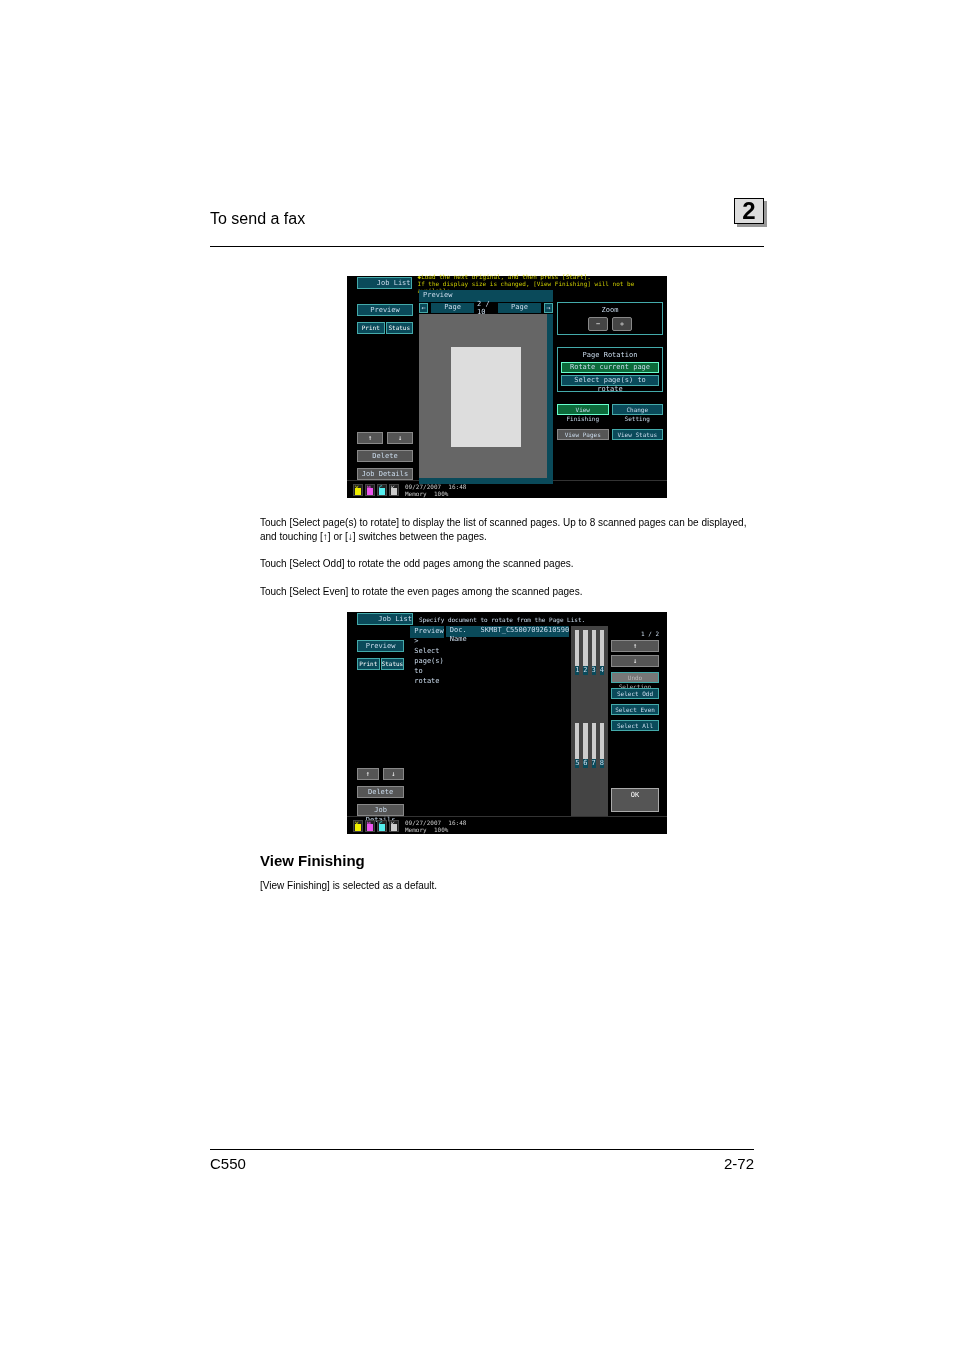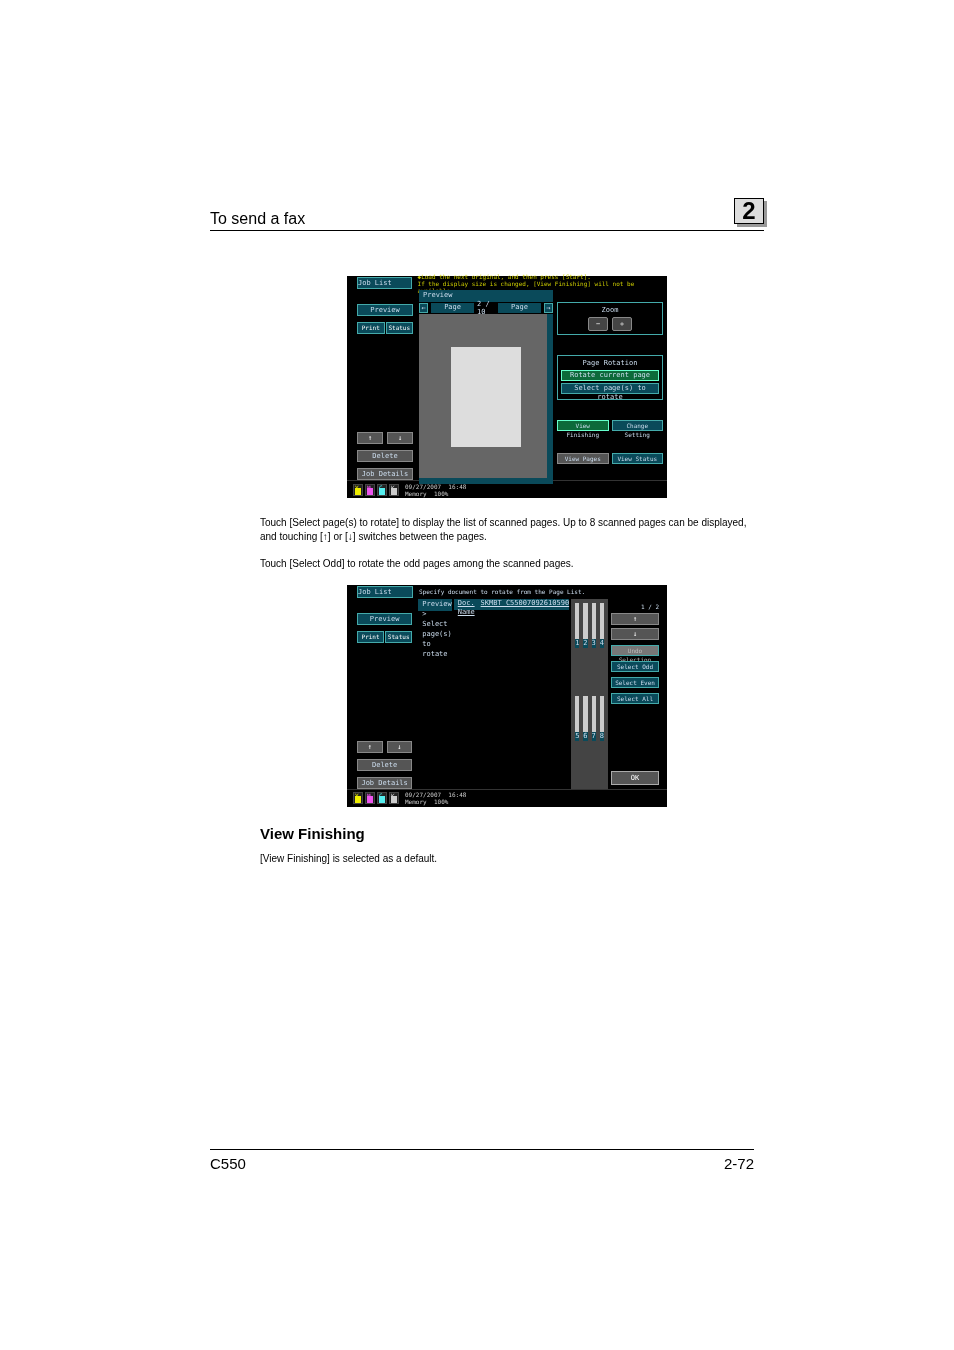--- a/index.html
+++ b/index.html
@@ -13,21 +13,21 @@
     }
     .page-header {
       position: absolute;
       top: 210px;
       left: 210px;
       right: 190px;
       display: flex;
       justify-content: space-between;
       align-items: center;
       border-bottom: 1px solid #000;
-      padding-bottom: 2px;
+      padding-bottom: 18px;
     }
     .header-title { font-size: 16px; }
     .chapter-badge {
       position: absolute;
       right: 190px;
       top: 198px;
       display: flex;
       align-items: center;
     }
     .chapter-badge .shadow {
@@ -68,21 +68,21 @@
       height: 14px;
       background: #000;
       align-items: center;
     }
     .ss-top-bar .joblist {
       background: #0a4a5a;
       border: 1px solid #4aa;
       width: 56px;
       height: 12px;
       margin-left: 10px;
-      text-align: left;
+      text-align: right;
       line-height: 10px;
       color: #cde;
     }
     .ss-top-bar .msg {
       color: #cc0;
       font-size: 6px;
       margin-left: 6px;
       line-height: 7px;
     }
     .ss-body { display: flex; background: #000; height: 190px; }
@@ -161,21 +161,21 @@
       background: #ddd;
       width: 70px;
       height: 100px;
     }
     .ss-preview-area .vslide { position:absolute; right:0; top:0; bottom:0; width:6px; background:#0a4a5a;}
     .ss-preview-area .hslide { position:absolute; left:0; right:0; bottom:-4px; height:6px; background:#0a4a5a;}
     .ss-right-col {
       width: 106px;
       display: flex;
       flex-direction: column;
-      gap: 20px;
+      gap: 12px;
       padding-top: 12px;
     }
     .ss-right-col .group {
       border: 1px solid #4aa;
       padding: 3px;
     }
     .ss-right-col .group-title { color: #cde; text-align: center; margin-bottom: 3px; }
     .ss-right-col .zoombtns { display: flex; gap: 4px; justify-content: center; }
     .ss-right-col .zbtn { background: #444; border: 1px solid #888; width: 20px; height: 14px; border-radius: 2px; text-align:center; line-height:12px;}
     .ss-right-col .rbtn { background: #0a4a5a; border: 1px solid #4aa; height: 11px; line-height: 9px; text-align: center; margin-bottom: 2px; color:#cde;}
@@ -209,22 +209,22 @@
       background: #444;
     }
     .ss-grid .cell { position: relative; }
     .ss-grid .cell .th { background:#ccc; width:100%; height:36px;}
     .ss-grid .cell .num { background:#0a4a5a; color:#cde; text-align:center; line-height:9px; height:9px;}
     .ss2-right { width: 52px; display:flex; flex-direction:column; gap:3px; padding:4px 4px 4px 0;}
     .ss2-right .pg { color:#cde; text-align:right; font-size:6px;}
     .ss2-right .abtn { background:#555; border:1px solid #888; height:12px; text-align:center; line-height:10px;}
     .ss2-right .sbtn { background:#0a4a5a; border:1px solid #4aa; height:11px; font-size:6px; text-align:center; line-height:9px; color:#cde; margin-top:2px;}
     .ss2-right .sbtn.off { background:#777; color:#bbb;}
-    .ss2-right .okbtn { background:#555; border:1px solid #aaa; height:14px; text-align:center; line-height:12px; margin-top:auto;}
-    .ss-docrow { background:#0a4a5a; height:11px; line-height:9px; padding-left:4px; color:#cde; display:flex; gap:6px;text-decoration:underline;}
+    .ss2-right .okbtn { background:#555; border:1px solid #aaa; height:24px; text-align:center; line-height:12px; margin-top:auto;}
+    .ss-docrow { background:#0a4a5a; height:11px; line-height:9px; padding-left:4px; color:#cde; display:flex; gap:14px;}
 
     .body-text {
       font-size: 10px;
       line-height: 1.35;
       margin-bottom: 14px;
     }
     .section-title {
       font-size: 15px;
       font-weight: bold;
       margin-bottom: 10px;
@@ -337,20 +337,21 @@
       </div>
       <div class="dt">
         <span>09/27/2007</span>&nbsp;&nbsp;<span>16:48</span><br>
         <span>Memory</span>&nbsp;&nbsp;<span>100%</span>
       </div>
     </div>
   </div>
 
   <p class="body-text">Touch [Select page(s) to rotate] to display the list of scanned pages. Up to 8 scanned pages can be displayed, and touching [↑] or [↓] switches between the pages.</p>
   <p class="body-text">Touch [Select Odd] to rotate the odd pages among the scanned pages.</p>
+  <p class="body-text">Touch [Select Even] to rotate the even pages among the scanned pages.</p>
 
   <div class="screenshot">
     <div class="ss-top-bar">
       <div class="joblist">Job List</div>
       <div class="msg" style="color:#cde">Specify document to rotate from the Page List.</div>
     </div>
     <div class="ss-body">
       <div class="ss-side">
         <div class="btn">Preview</div>
         <div class="tabs">

